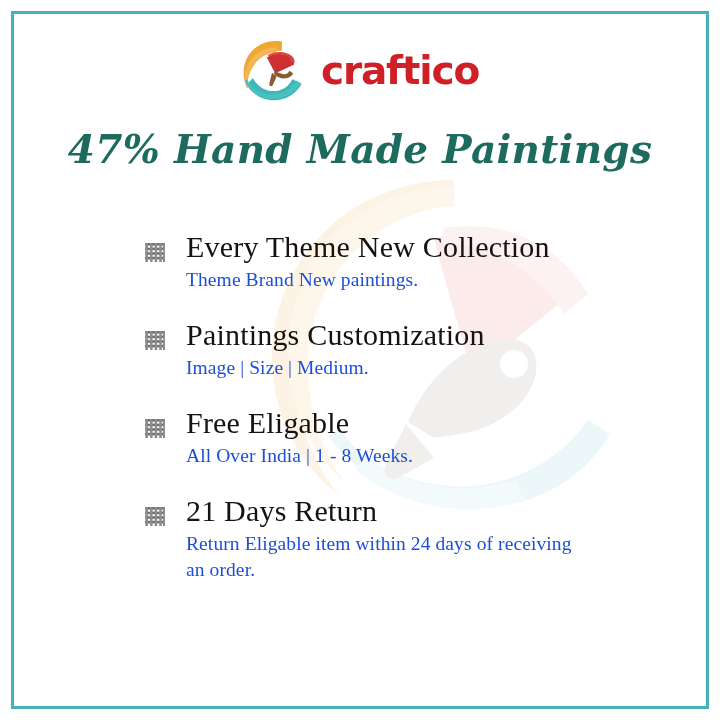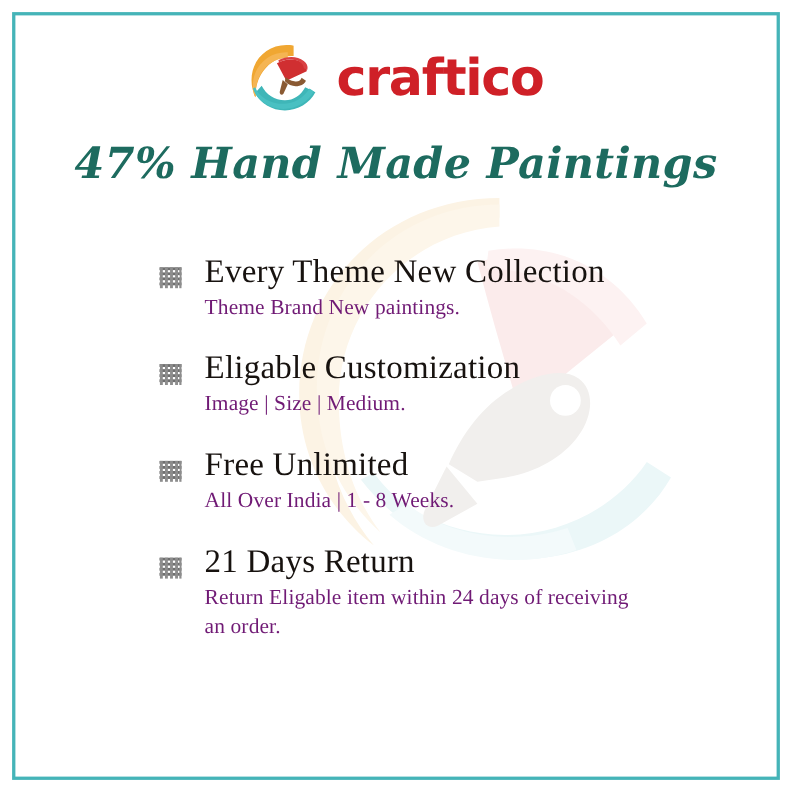--- a/index.html
+++ b/index.html
@@ -53,21 +53,21 @@
     gap: 14px;
   }
   #brand-mark {
     width: 66px;
     height: 66px;
     flex: 0 0 auto;
     display: block;
   }
   #brand-word {
     font-family: "DejaVu Sans", "Liberation Sans", sans-serif;
-    font-size: 46px;
+    font-size: 39px;
     font-weight: 700;
     letter-spacing: -1.2px;
     color: #cf2027;
     line-height: 1;
     white-space: nowrap;
   }
 
   
   #headline {
     position: absolute;
@@ -114,21 +114,21 @@
     font-size: 30px;
     line-height: 1.08;
     color: #17120f;
     letter-spacing: 0.2px;
     white-space: nowrap;
   }
   .feature-sub {
     font-family: "Liberation Serif", "DejaVu Serif", serif;
     font-size: 19.5px;
     line-height: 1.33;
-    color: #701a75;
+    color: #1d4ed8;
     letter-spacing: 0.1px;
     margin-top: 4px;
     max-width: 400px;
   }
 </style>
 </head>
 <body>
 
 <div id="canvas">
 
@@ -219,21 +219,21 @@
         </g>
         <g fill="#ffffff" opacity="0.85">
           <rect x="4.2" y="3.8" width="1.6" height="1.6"></rect>
           <rect x="8.8" y="8.4" width="1.6" height="1.6"></rect>
           <rect x="13.4" y="3.8" width="1.6" height="1.6"></rect>
           <rect x="4.2" y="13" width="1.6" height="1.6"></rect>
           <rect x="13.4" y="13" width="1.6" height="1.6"></rect>
           <rect x="17.8" y="8.4" width="1.6" height="1.6"></rect>
         </g>
       </svg>
-      <div class="feature-title">Eligable Customization</div>
+      <div class="feature-title">Paintings Customization</div>
       <div class="feature-sub">Image | Size | Medium.</div>
     </div>
 
     <div class="feature">
       <svg class="bullet" viewBox="0 0 22 21" aria-hidden="true">
         <g fill="#6f6f6f">
           <rect x="1" y="1" width="20" height="2.6"></rect>
           <rect x="1" y="5.6" width="20" height="2.6"></rect>
           <rect x="1" y="10.2" width="20" height="2.6"></rect>
           <rect x="1" y="14.8" width="20" height="2.6"></rect>
@@ -247,21 +247,21 @@
         </g>
         <g fill="#ffffff" opacity="0.85">
           <rect x="4.2" y="3.8" width="1.6" height="1.6"></rect>
           <rect x="8.8" y="8.4" width="1.6" height="1.6"></rect>
           <rect x="13.4" y="3.8" width="1.6" height="1.6"></rect>
           <rect x="4.2" y="13" width="1.6" height="1.6"></rect>
           <rect x="13.4" y="13" width="1.6" height="1.6"></rect>
           <rect x="17.8" y="8.4" width="1.6" height="1.6"></rect>
         </g>
       </svg>
-      <div class="feature-title">Free Unlimited</div>
+      <div class="feature-title">Free Eligable</div>
       <div class="feature-sub">All Over India | 1 - 8 Weeks.</div>
     </div>
 
     <div class="feature">
       <svg class="bullet" viewBox="0 0 22 21" aria-hidden="true">
         <g fill="#6f6f6f">
           <rect x="1" y="1" width="20" height="2.6"></rect>
           <rect x="1" y="5.6" width="20" height="2.6"></rect>
           <rect x="1" y="10.2" width="20" height="2.6"></rect>
           <rect x="1" y="14.8" width="20" height="2.6"></rect>

